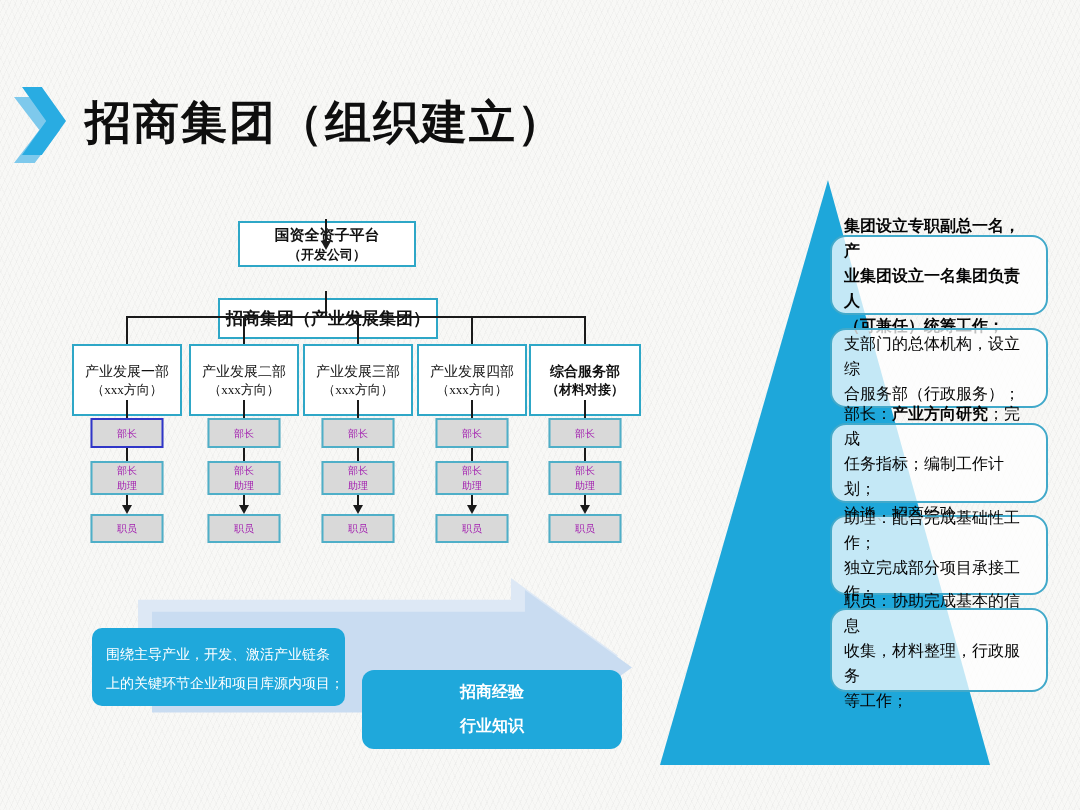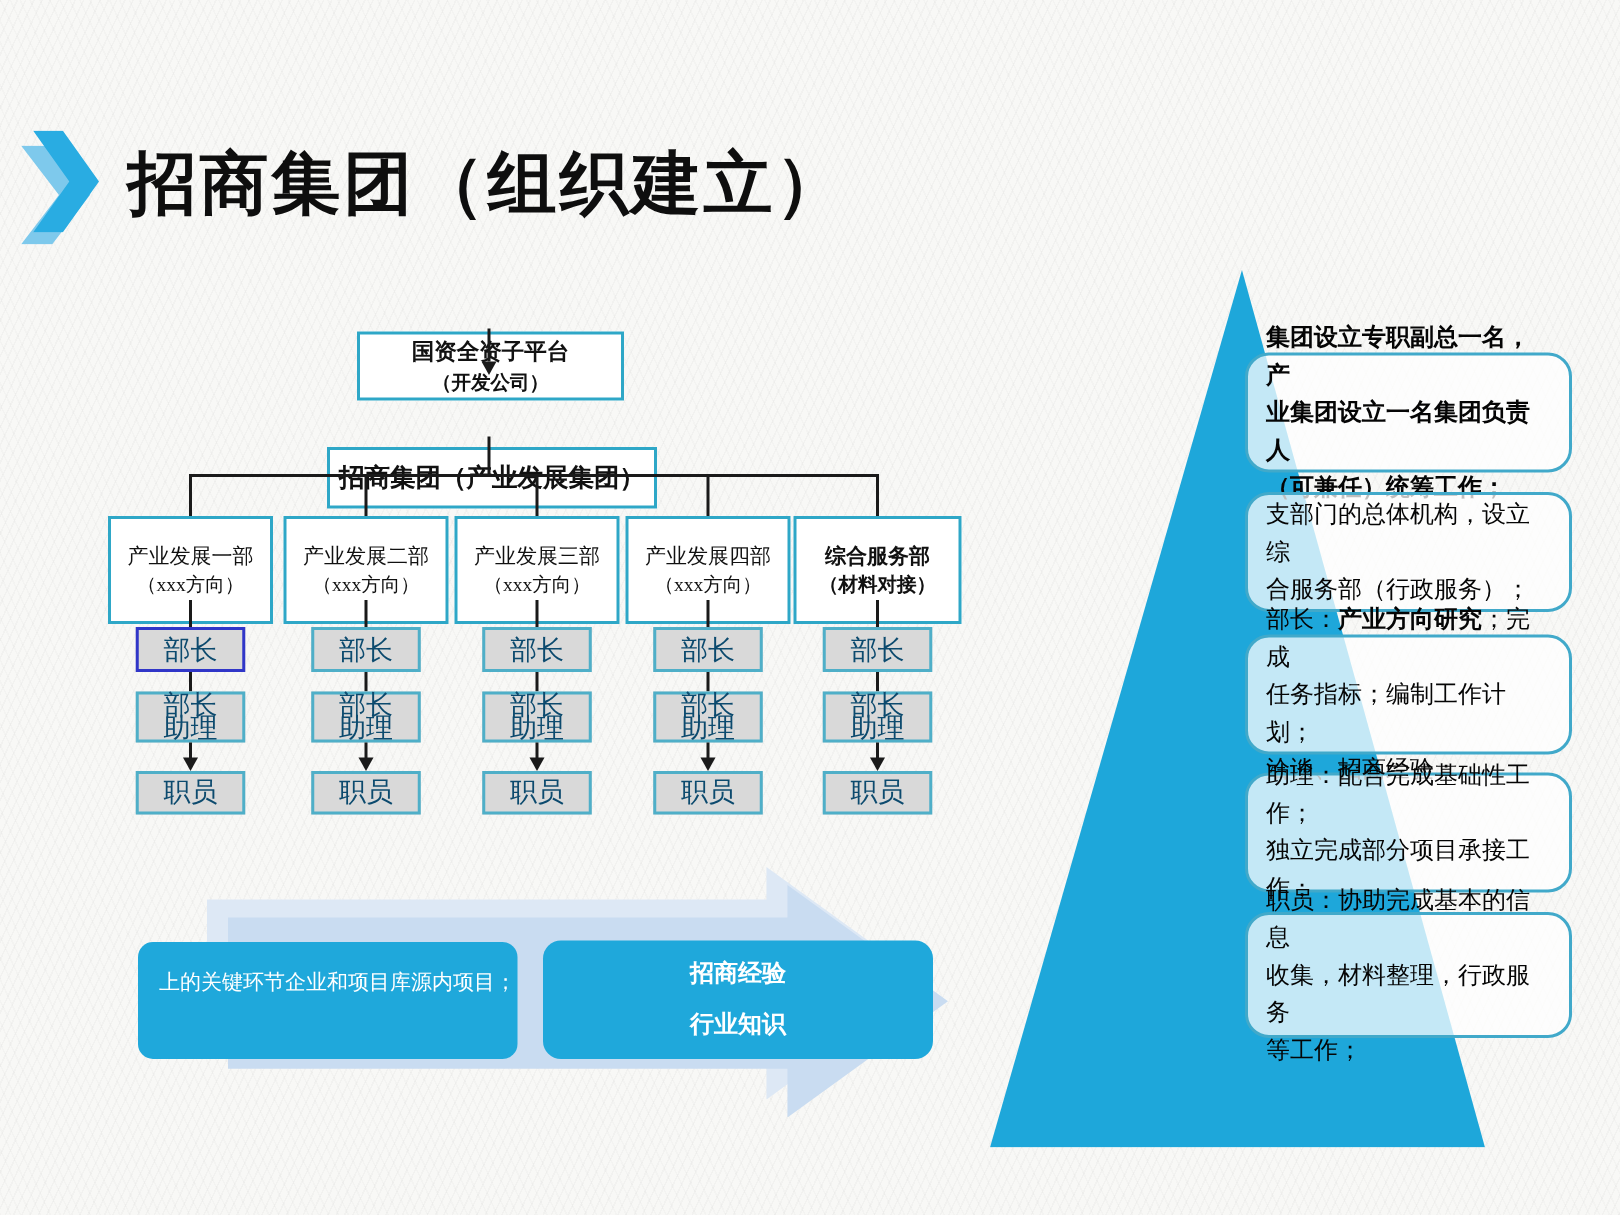--- a/index.html
+++ b/index.html
@@ -28,31 +28,31 @@
   
   .col{position:absolute;top:344px;height:200px;}
   .dept{position:absolute;top:0;left:0;right:0;height:72px;background:#fff;border:2px solid #2ea7c7;box-sizing:border-box;
         display:flex;flex-direction:column;align-items:center;justify-content:center;
         font-family:"Liberation Serif",serif;color:#111;text-align:center;}
   .dept .t{font-size:14px;line-height:19px;}
   .dept .s{font-size:13px;line-height:18px;}
   .dept.em .t,.dept.em .s{font-weight:700;}
   .rolebox{position:absolute;left:50%;transform:translateX(-50%);width:73px;background:#d9d9d9;border:2px solid #4fafc8;box-sizing:border-box;
         display:flex;flex-direction:column;align-items:center;justify-content:center;
-        font-family:"Liberation Serif",serif;font-size:18px;color:#0c4a6e;text-align:center;line-height:15px;}
+        font-family:"Liberation Serif",serif;font-size:10px;color:#a21caf;text-align:center;line-height:15px;}
   .rolebox.hl{border-color:#3036c8;}
   .cv{position:absolute;left:50%;transform:translateX(-50%);width:2px;background:#1a1a1a;}
   .cah{position:absolute;left:50%;transform:translateX(-50%);}
   
   .palearrow{position:absolute;clip-path:polygon(0 14%,77.7% 14%,77.7% 0,100% 50%,77.7% 100%,77.7% 79%,0 79%);}
   .cyanbox{position:absolute;background:#1fa8db;border-radius:10px;color:#fff;box-sizing:border-box;}
   .srcbox{padding:12px 13px 0 14px;font-size:14px;line-height:29px;}
   .srcbox div{white-space:nowrap;}
   .arrbox{display:flex;flex-direction:column;align-items:center;justify-content:space-evenly;
-          font-size:16px;font-weight:700;text-align:center;border-radius:12px;}
+          font-size:16px;font-weight:700;text-align:center;border-radius:12px;margin-top:43px;}
   
   .pyramid{position:absolute;left:660px;top:180px;width:330px;height:585px;background:#1ea7da;
            clip-path:polygon(50.9% 0,100% 100%,0 100%);}
   .callout{position:absolute;left:830px;width:218px;background:rgba(255,255,255,0.74);
            border:2px solid #41a9ca;border-radius:16px;box-sizing:border-box;
            display:flex;flex-direction:column;justify-content:center;
            padding:6px 12px;font-size:16px;line-height:25px;color:#050505;}
   .callout.bold{font-weight:700;}
 </style>
 </head>
@@ -184,20 +184,21 @@
     <div class="ah cah" style="top:161px;"></div>
     <div class="rolebox" style="top:170px;height:29px;">
       <div>职员</div>
     </div>
   </div>
 
   <div class="palearrow" style="left:138px;top:578px;width:480px;height:155px;background:#dde8f5;"></div>
   <div class="palearrow" style="left:152px;top:590px;width:480px;height:155px;background:#c9dcf1;"></div>
 
   <div class="cyanbox srcbox" style="left:92px;top:628px;width:253px;height:78px;">
+      <div><span>围绕主导产业，开发、激活产业链条</span></div>
       <div><span>上的关键环节企业和项目库源内项目；</span></div>
     </div>
   <div class="cyanbox arrbox" style="left:362px;top:627px;width:260px;height:79px;">
     <div>招商经验</div>
     <div>行业知识</div>
   </div>
 
   <div class="pyramid"></div>
 
   <div class="callout bold" style="top:235px;height:80px;">

